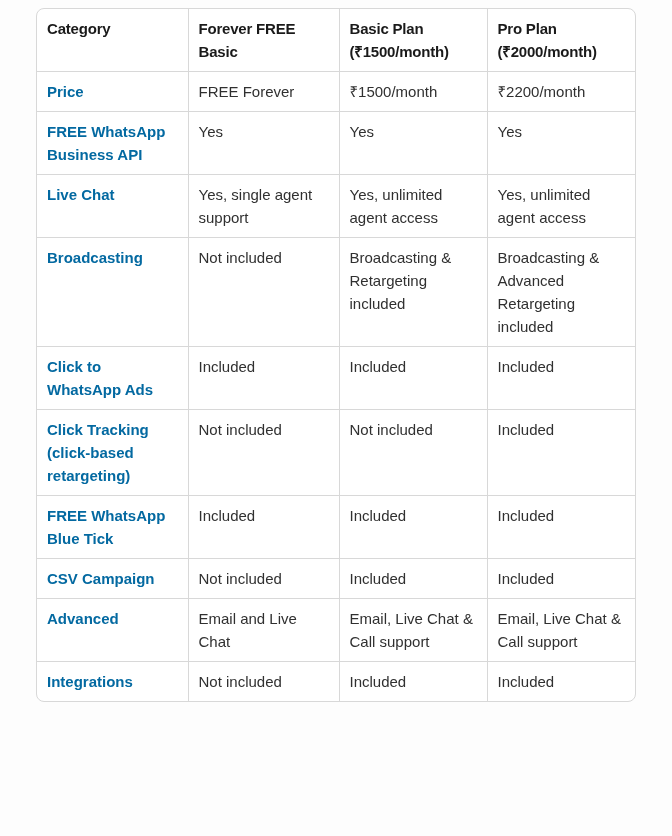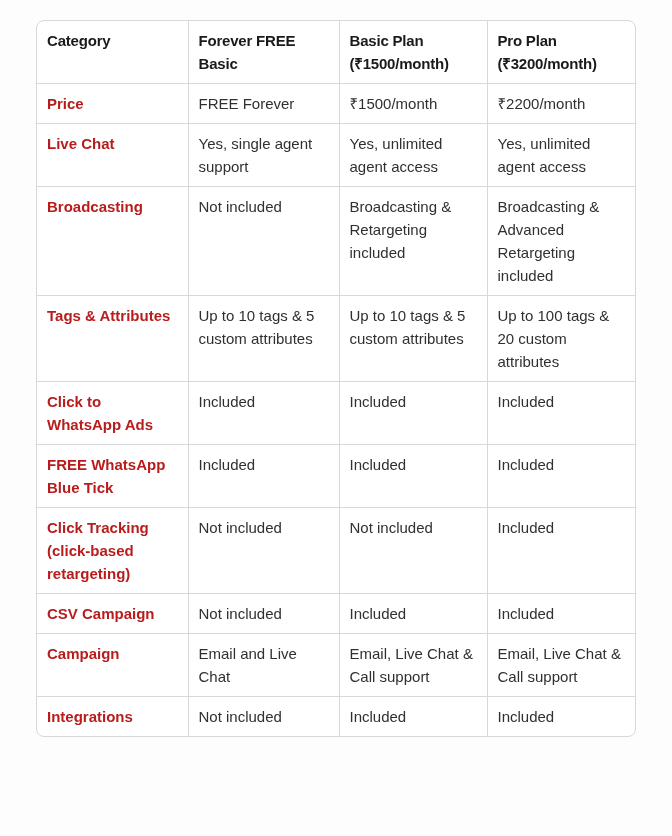--- a/index.html
+++ b/index.html
@@ -7,21 +7,21 @@
     width: 672px;
     height: 836px;
     background: #fdfdfd;
     font-family: "Liberation Sans", sans-serif;
     -webkit-font-smoothing: antialiased;
   }
   .page {
     box-sizing: border-box;
     width: 672px;
     height: 836px;
-    padding: 20px 36px;
+    padding: 8px 36px;
     overflow: hidden;
   }
   .table-wrap {
     width: 600px;
     box-sizing: border-box;
     background: #ffffff;
     border: 1px solid #d8d8d8;
     border-radius: 8px;
     overflow: hidden;
   }
@@ -43,21 +43,21 @@
   }
   table.pricing tr > *:last-child { border-right: none; }
   table.pricing tbody tr:last-child > * { border-bottom: none; }
   thead th {
     font-weight: 700;
     color: #1a1a1a;
     letter-spacing: -0.2px;
   }
   tbody th.cat {
     font-weight: 700;
-    color: #b91c1c;
+    color: #0369a1;
   }
   tbody td {
     font-weight: 400;
     color: #303030;
   }
 </style>
 </head>
 <body>
 
 <div class="page">
@@ -67,74 +67,74 @@
         <col style="width:151px">
         <col style="width:151px">
         <col style="width:148px">
         <col style="width:150px">
       </colgroup>
       <thead>
         <tr>
           <th>Category</th>
           <th>Forever FREE Basic</th>
           <th>Basic Plan (₹1500/month)</th>
-          <th>Pro Plan (₹3200/month)</th>
+          <th>Pro Plan (₹2000/month)</th>
         </tr>
       </thead>
       <tbody>
         <tr>
           <th class="cat">Price</th>
           <td>FREE Forever</td>
           <td>₹1500/month</td>
           <td>₹2200/month</td>
+        </tr>
+        <tr>
+          <th class="cat">FREE WhatsApp Business API</th>
+          <td>Yes</td>
+          <td>Yes</td>
+          <td>Yes</td>
         </tr>
         <tr>
           <th class="cat">Live Chat</th>
           <td>Yes, single agent support</td>
           <td>Yes, unlimited agent access</td>
           <td>Yes, unlimited agent access</td>
         </tr>
         <tr>
           <th class="cat">Broadcasting</th>
           <td>Not included</td>
           <td>Broadcasting &amp; Retargeting included</td>
           <td>Broadcasting &amp; Advanced Retargeting included</td>
         </tr>
         <tr>
-          <th class="cat">Tags &amp; Attributes</th>
-          <td>Up to 10 tags &amp; 5 custom attributes</td>
-          <td>Up to 10 tags &amp; 5 custom attributes</td>
-          <td>Up to 100 tags &amp; 20 custom attributes</td>
-        </tr>
-        <tr>
           <th class="cat">Click to WhatsApp Ads</th>
-          <td>Included</td>
-          <td>Included</td>
-          <td>Included</td>
-        </tr>
-        <tr>
-          <th class="cat">FREE WhatsApp Blue Tick</th>
           <td>Included</td>
           <td>Included</td>
           <td>Included</td>
         </tr>
         <tr>
           <th class="cat">Click Tracking (click-based retargeting)</th>
           <td>Not included</td>
           <td>Not included</td>
           <td>Included</td>
         </tr>
         <tr>
+          <th class="cat">FREE WhatsApp Blue Tick</th>
+          <td>Included</td>
+          <td>Included</td>
+          <td>Included</td>
+        </tr>
+        <tr>
           <th class="cat">CSV Campaign</th>
           <td>Not included</td>
           <td>Included</td>
           <td>Included</td>
         </tr>
         <tr>
-          <th class="cat">Campaign</th>
+          <th class="cat">Advanced</th>
           <td>Email and Live Chat</td>
           <td>Email, Live Chat &amp; Call support</td>
           <td>Email, Live Chat &amp; Call support</td>
         </tr>
         <tr>
           <th class="cat">Integrations</th>
           <td>Not included</td>
           <td>Included</td>
           <td>Included</td>
         </tr>

